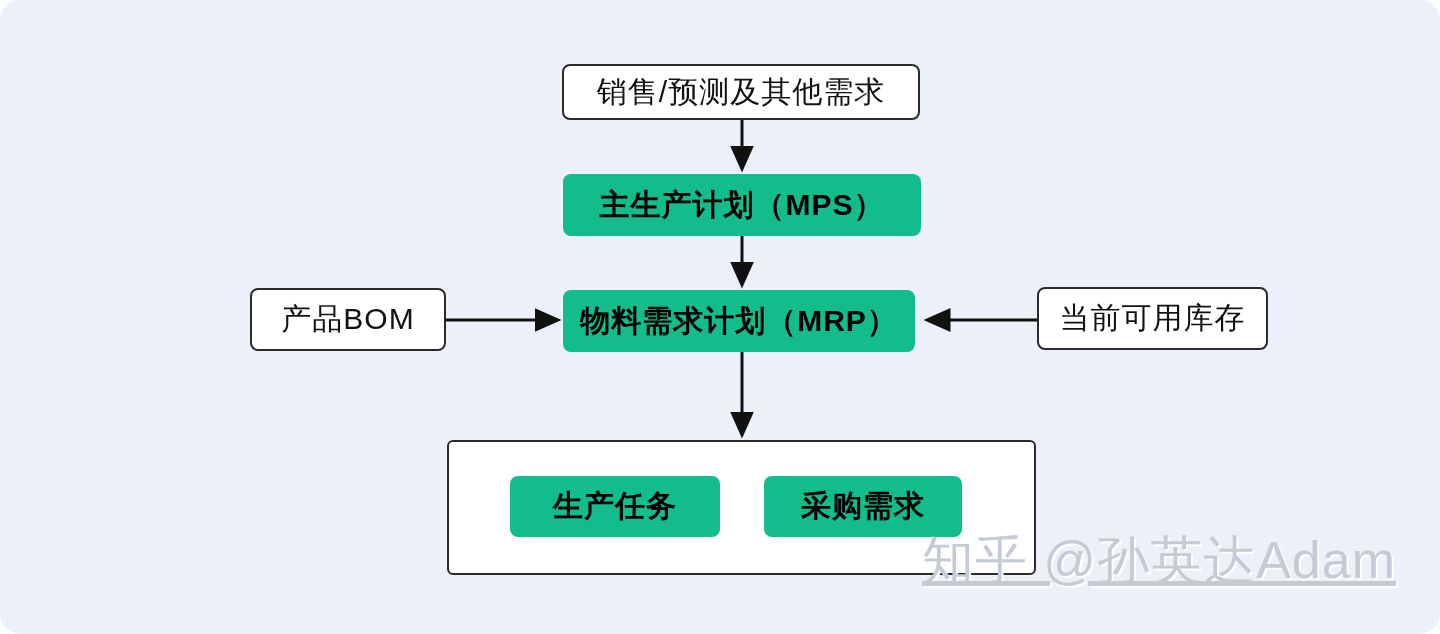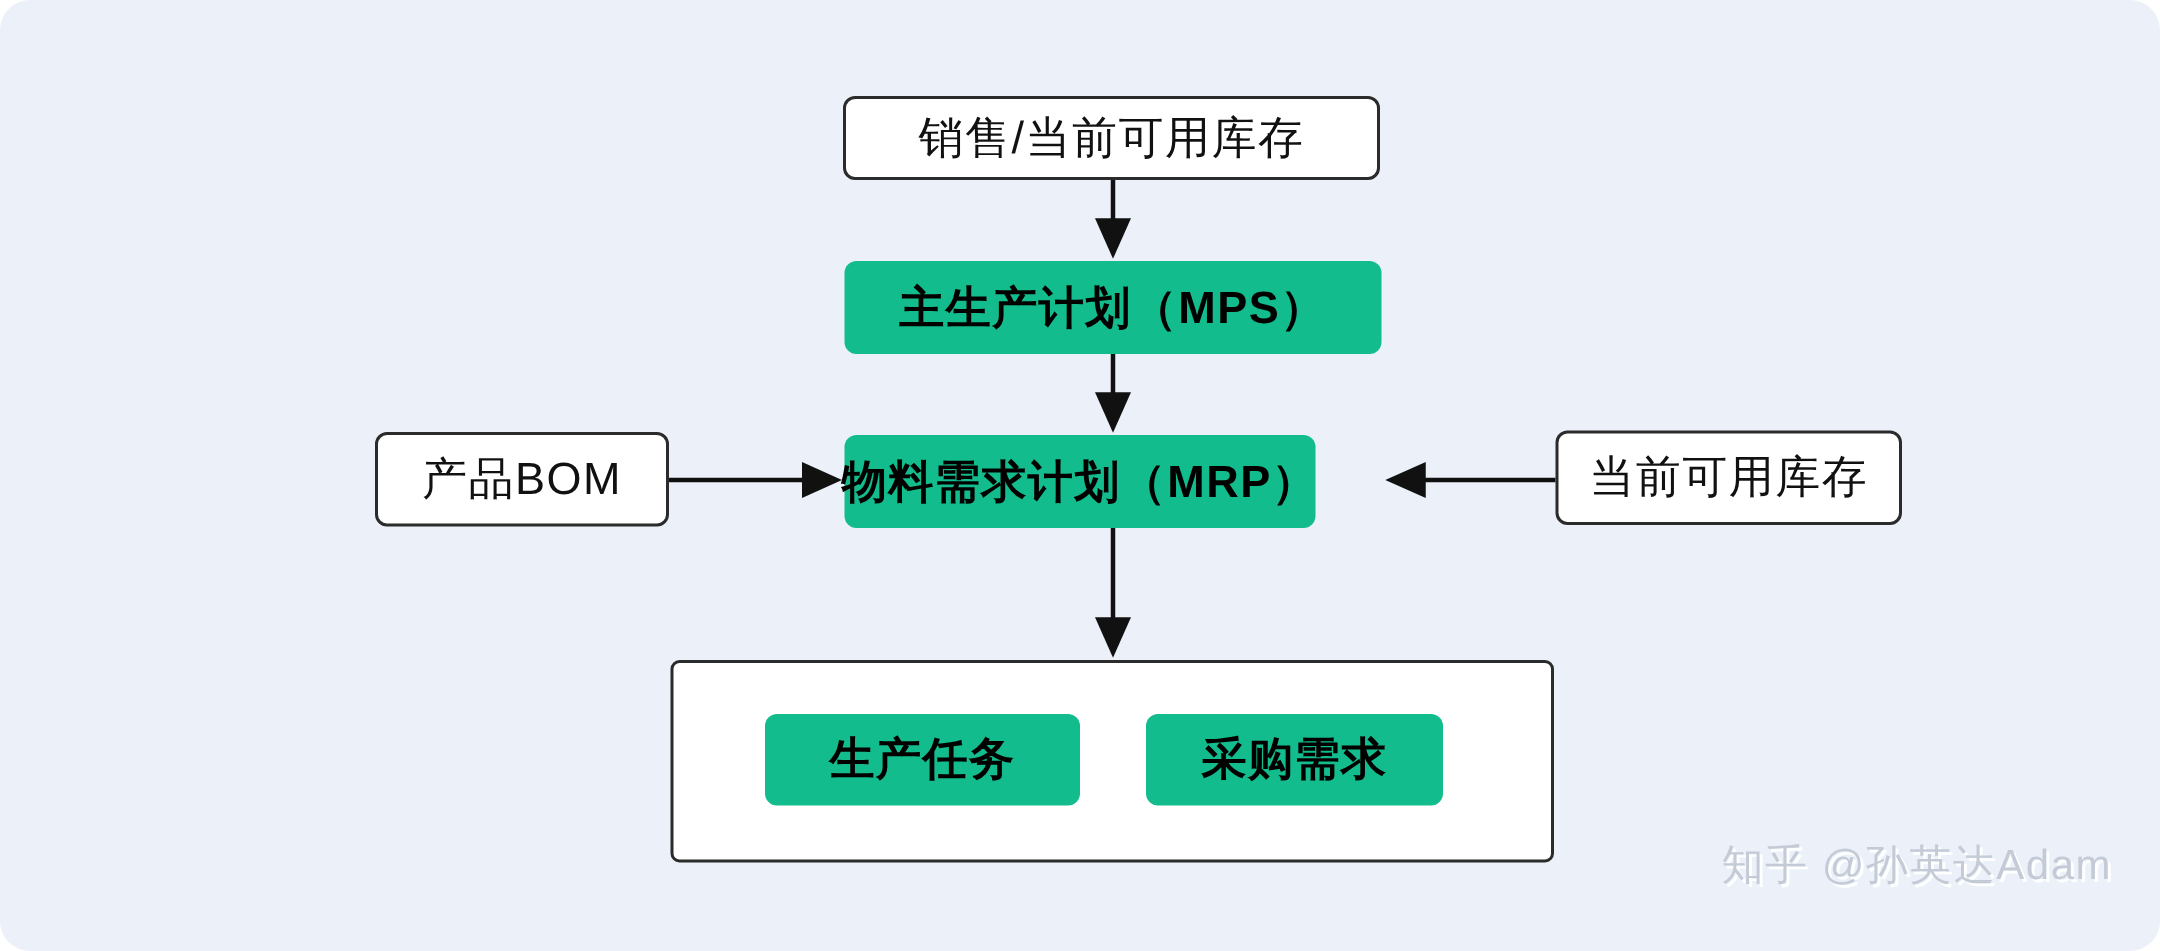--- a/index.html
+++ b/index.html
@@ -46,44 +46,45 @@
     top: 440px;
     width: 589px;
     height: 135px;
     background: #ffffff;
     border: 2px solid #2b2b2b;
     border-radius: 6px;
   }
 
   #node-demand     { left: 562px; top: 64px;  width: 358px; height: 56px; }
   #node-mps        { left: 563px; top: 174px; width: 358px; height: 62px; }
-  #node-mrp        { left: 563px; top: 290px; width: 314px; height: 62px; }
+  #node-mrp        { left: 563px; top: 290px; width: 352px; height: 62px; }
   #node-bom        { left: 250px; top: 288px; width: 196px; height: 63px; }
   #node-inventory  { left: 1037px; top: 287px; width: 231px; height: 63px; }
   #node-production { left: 510px; top: 476px; width: 210px; height: 61px; }
   #node-purchase   { left: 764px; top: 476px; width: 198px; height: 61px; }
 
   .connectors {
     position: absolute;
     left: 0; top: 0;
     width: 1440px;
     height: 634px;
     pointer-events: none;
   }
 
   .watermark {
     position: absolute;
-    right: 32px;
+    right: 44px;
     bottom: 38px;
-    font-size: 28px;
+    font-size: 52px;
     font-weight: 500;
     letter-spacing: 1px;
     color: #c5cbd6;
     text-shadow: 2px 2px 0 rgba(255,255,255,0.95);
     white-space: nowrap;
+    text-decoration: underline;
   }
 </style>
 </head>
 <body>
 
 <div class="canvas">
 
   <svg class="connectors" width="1440" height="634" viewBox="0 0 1440 634" xmlns="http://www.w3.org/2000/svg">
     <defs>
       <marker id="arrowhead" markerWidth="9" markerHeight="8" refX="7.5" refY="4" orient="auto">
@@ -91,21 +92,21 @@
       </marker>
     </defs>
     <line x1="742" y1="120" x2="742" y2="168" stroke="#111111" stroke-width="3" marker-end="url(#arrowhead)"></line>
     <line x1="742" y1="236" x2="742" y2="284" stroke="#111111" stroke-width="3" marker-end="url(#arrowhead)"></line>
     <line x1="446" y1="320" x2="557" y2="320" stroke="#111111" stroke-width="3" marker-end="url(#arrowhead)"></line>
     <line x1="1037" y1="320" x2="928" y2="320" stroke="#111111" stroke-width="3" marker-end="url(#arrowhead)"></line>
     <line x1="742" y1="352" x2="742" y2="434" stroke="#111111" stroke-width="3" marker-end="url(#arrowhead)"></line>
   </svg>
 
   <div id="node-demand" class="node node--plain">
-    <span>销售/当前可用库存</span>
+    <span>销售/预测及其他需求</span>
   </div>
 
   <div id="node-mps" class="node node--green">
     <span>主生产计划（MPS）</span>
   </div>
 
   <div id="node-mrp" class="node node--green">
     <span>物料需求计划（MRP）</span>
   </div>
 

